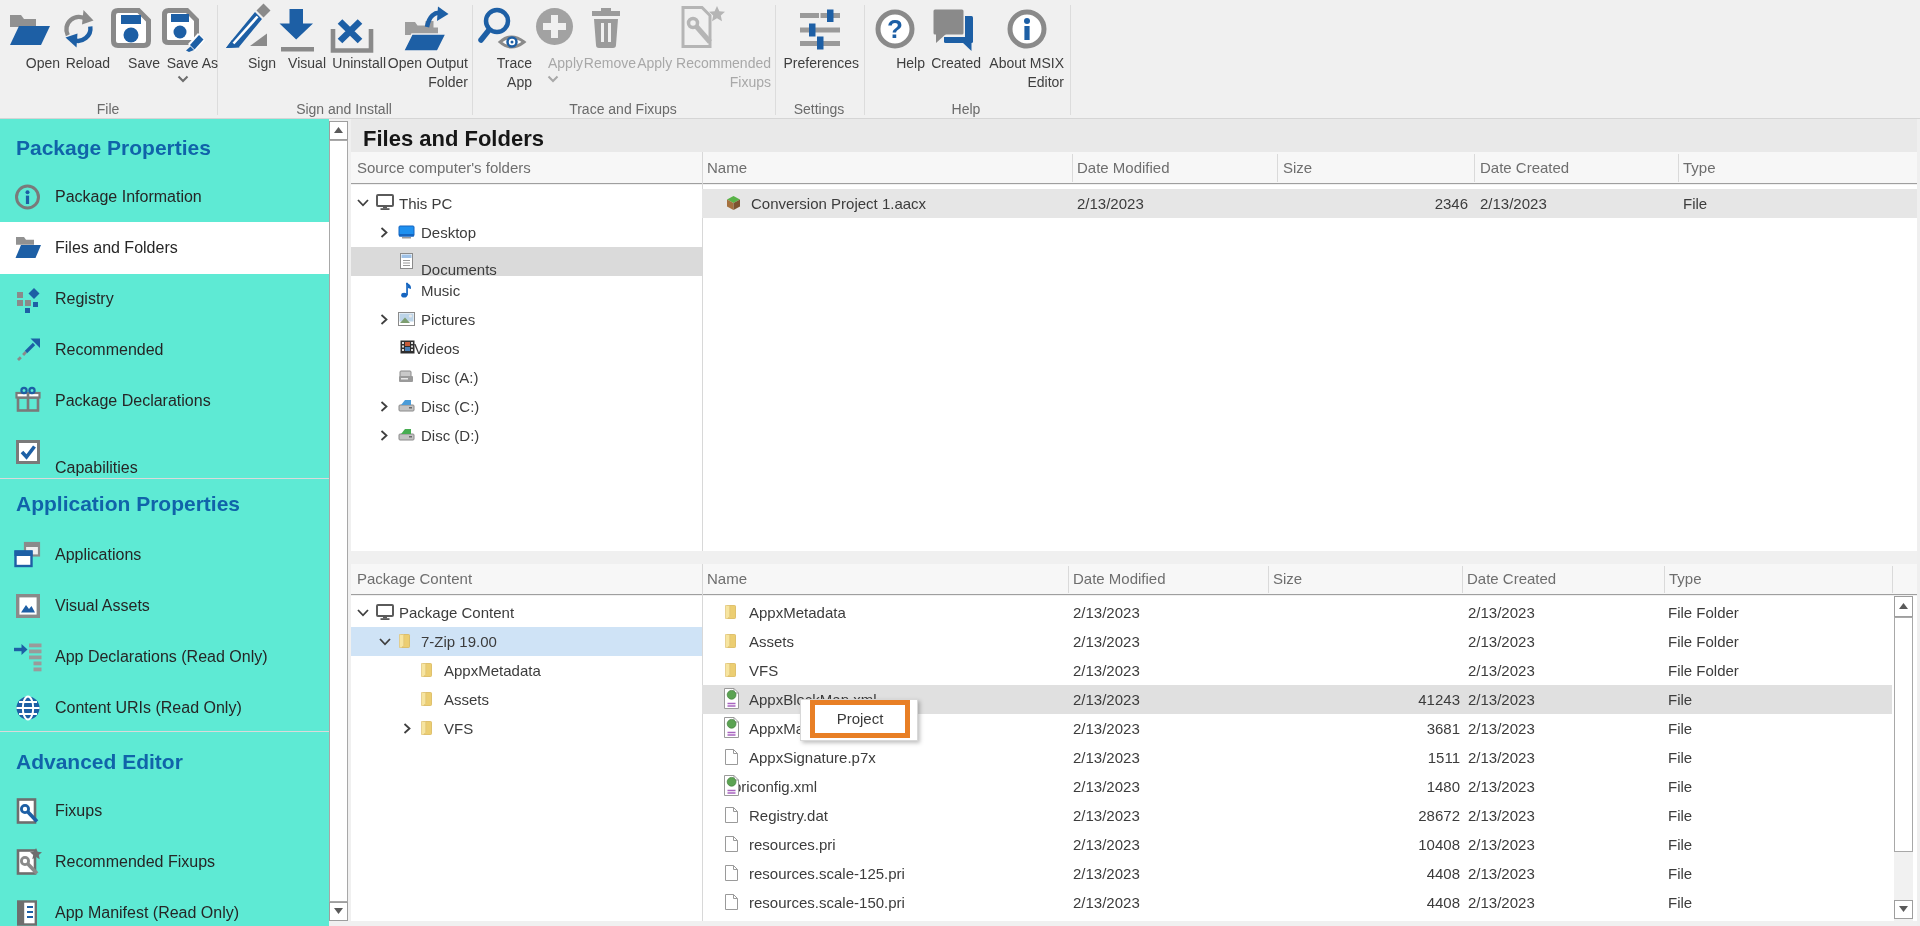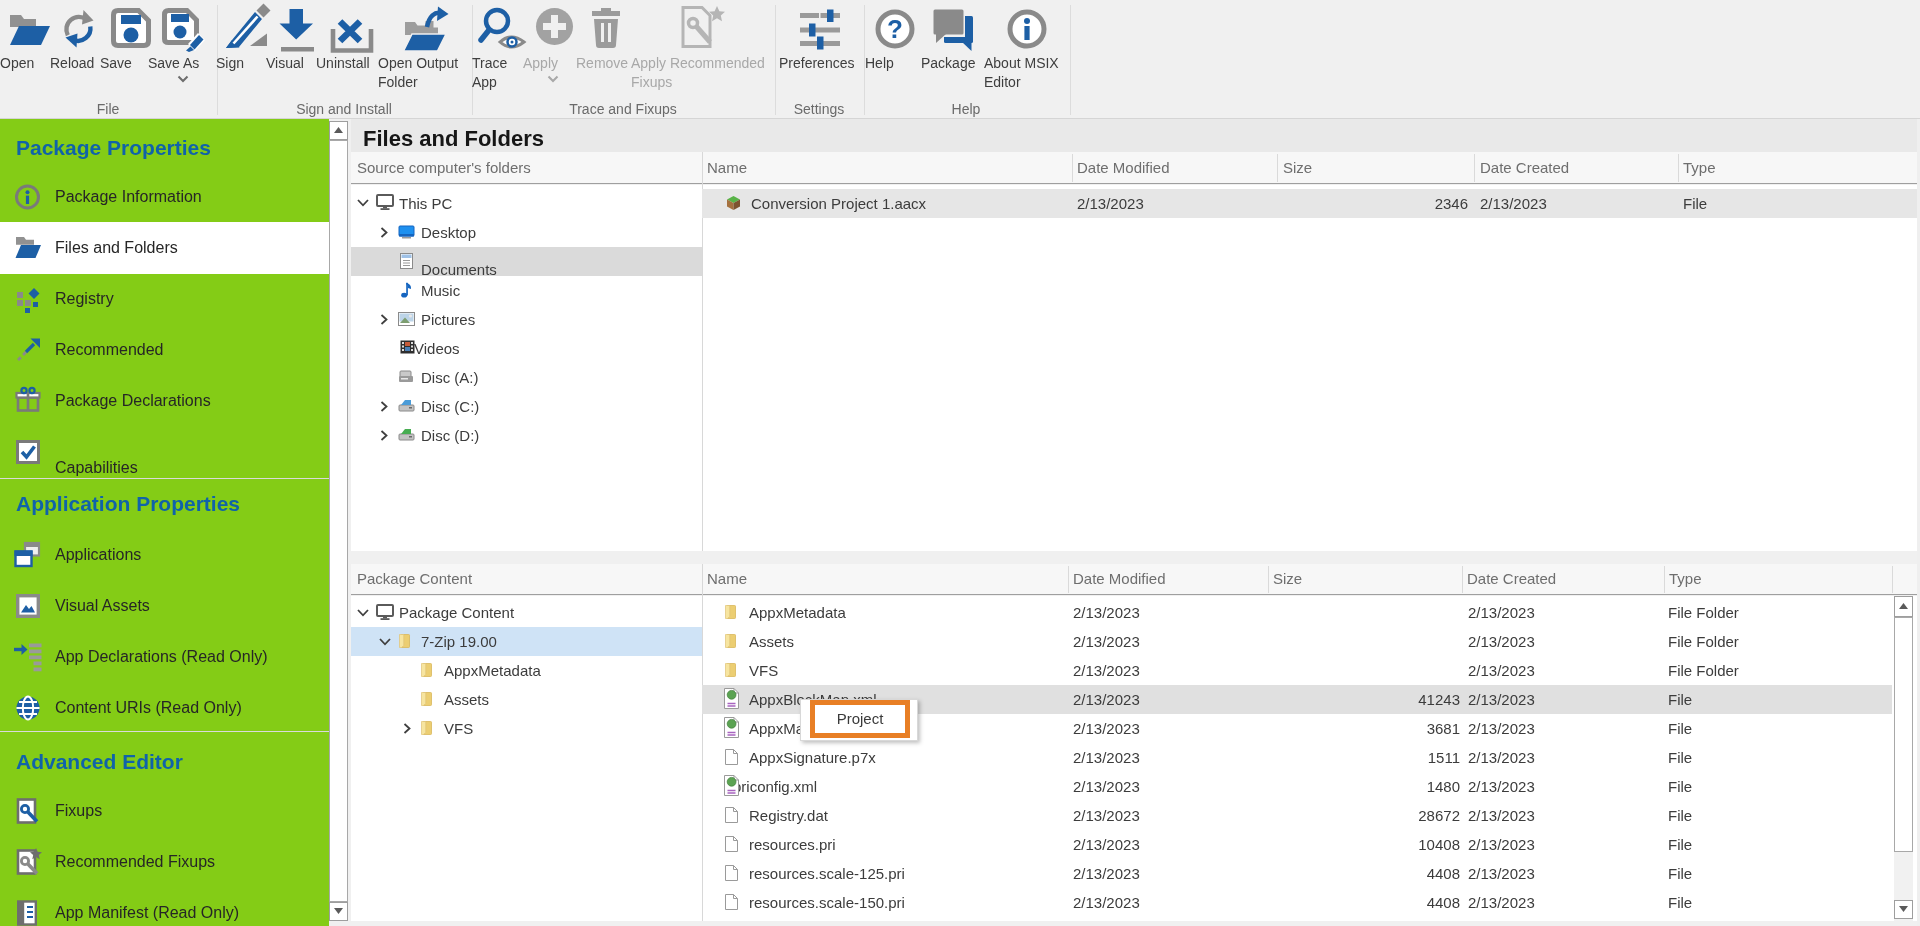--- a/index.html
+++ b/index.html
@@ -1,20 +1,20 @@
 <!DOCTYPE html>
 <html><head>
 <meta charset="utf-8">
 <style>
 *{margin:0;padding:0;box-sizing:border-box}
 html,body{width:1920px;height:926px;overflow:hidden;background:#f0f0f0;
 font-family:"Liberation Sans",sans-serif}
 .a{position:absolute}
 .t{position:absolute;white-space:nowrap}
-.rlbl{position:absolute;font-size:14px;color:#3e3e3e;text-align:left;line-height:18.5px}
+.rlbl{position:absolute;font-size:14px;color:#3e3e3e;text-align:right;line-height:18.5px}
 .rlbl.dis{color:#a8a8a8}
 .glbl{position:absolute;font-size:14px;color:#6a6a6a;text-align:center;line-height:15px;white-space:nowrap}
 .sep{position:absolute;width:1px;background:#dcdcdc;top:5px;height:110px}
 .sbitem{position:absolute;left:55px;font-size:16px;color:#262626;line-height:24px}
 .sbhead{position:absolute;left:16px;font-size:21px;font-weight:bold;color:#1063a9}
 .sbdiv{position:absolute;left:0;width:330px;height:1px;background:#dadada}
 .hcell{position:absolute;font-size:15px;color:#6e6e6e;line-height:32px}
 .trow{position:absolute;font-size:15px;color:#3c3c3c;line-height:29px}
 .lrow{position:absolute;font-size:15px;color:#3c3c3c;line-height:29px}
 .colsep{position:absolute;width:1px;background:#dadada}
@@ -43,21 +43,21 @@
 <div class="rlbl" style="left:216px;top:54px;width:60px">Sign</div>
 <div class="rlbl" style="left:266px;top:54px;width:60px">Visual</div>
 <div class="rlbl" style="left:316px;top:54px;width:70px">Uninstall</div>
 <div class="rlbl" style="left:378px;top:54px;width:90px">Open Output<br>Folder</div>
 <div class="rlbl" style="left:472px;top:54px;width:60px">Trace<br>App</div>
 <div class="rlbl dis" style="left:523px;top:54px;width:60px">Apply</div>
 <div class="rlbl dis" style="left:576px;top:54px;width:60px">Remove</div>
 <div class="rlbl dis" style="left:631px;top:54px;width:140px">Apply Recommended<br>Fixups</div>
 <div class="rlbl" style="left:779px;top:54px;width:80px">Preferences</div>
 <div class="rlbl" style="left:865px;top:54px;width:60px">Help</div>
-<div class="rlbl" style="left:921px;top:54px;width:60px">Package</div>
+<div class="rlbl" style="left:921px;top:54px;width:60px">Created</div>
 <div class="rlbl" style="left:984px;top:54px;width:80px">About MSIX<br>Editor</div>
 
 <svg style="left:8px;top:12px" width="44" height="34" viewBox="0 0 44 34">
 <path d="M2,30 V3 h11 l3,4 h12 v8 h-26 z" fill="#919191"></path>
 <polygon points="11,14 42,14 33,33 2,33" fill="#1d5fa5"></polygon>
 </svg>
 
 <svg style="left:63px;top:7px" width="36" height="42" viewBox="0 0 36 42">
 <path d="M4.8,28.2 A12.5,12.5 0 0 1 23.5,12.5" stroke="#8a8a8a" stroke-width="4.4" fill="none"></path>
 <polygon points="20.5,3 30.5,13.5 19,17.5" fill="#8a8a8a"></polygon>
@@ -162,21 +162,21 @@
 </svg>
 
 <svg style="left:177px;top:75px" width="12" height="8" viewBox="0 0 12 8">
       <path d="M1.5,1.5 L6,6 L10.5,1.5" stroke="#6d6d6d" stroke-width="2" fill="none"></path>
     </svg>
 <svg style="left:547px;top:75px" width="12" height="8" viewBox="0 0 12 8">
       <path d="M1.5,1.5 L6,6 L10.5,1.5" stroke="#a8a8a8" stroke-width="2" fill="none"></path>
     </svg>
 </div>
 
-<div class="a" id="sidebar" style="left:0;top:119px;width:330px;height:807px;background:#84cc16">
+<div class="a" id="sidebar" style="left:0;top:119px;width:330px;height:807px;background:#5eead4">
 <div class="a" style="left:0;top:103px;width:330px;height:52px;background:#fff"></div>
 <div class="sbhead" style="top:17px">Package Properties</div>
 <div class="sbitem" style="top:66px">Package Information</div>
 <div class="sbitem" style="top:117px">Files and Folders</div>
 <div class="sbitem" style="top:168px">Registry</div>
 <div class="sbitem" style="top:219px">Recommended</div>
 <div class="sbitem" style="top:270px">Package Declarations</div>
 <div class="sbitem" style="top:337px">Capabilities</div>
 <div class="sbdiv" style="top:359px"></div>
 <div class="sbhead" style="top:373px">Application Properties</div>

